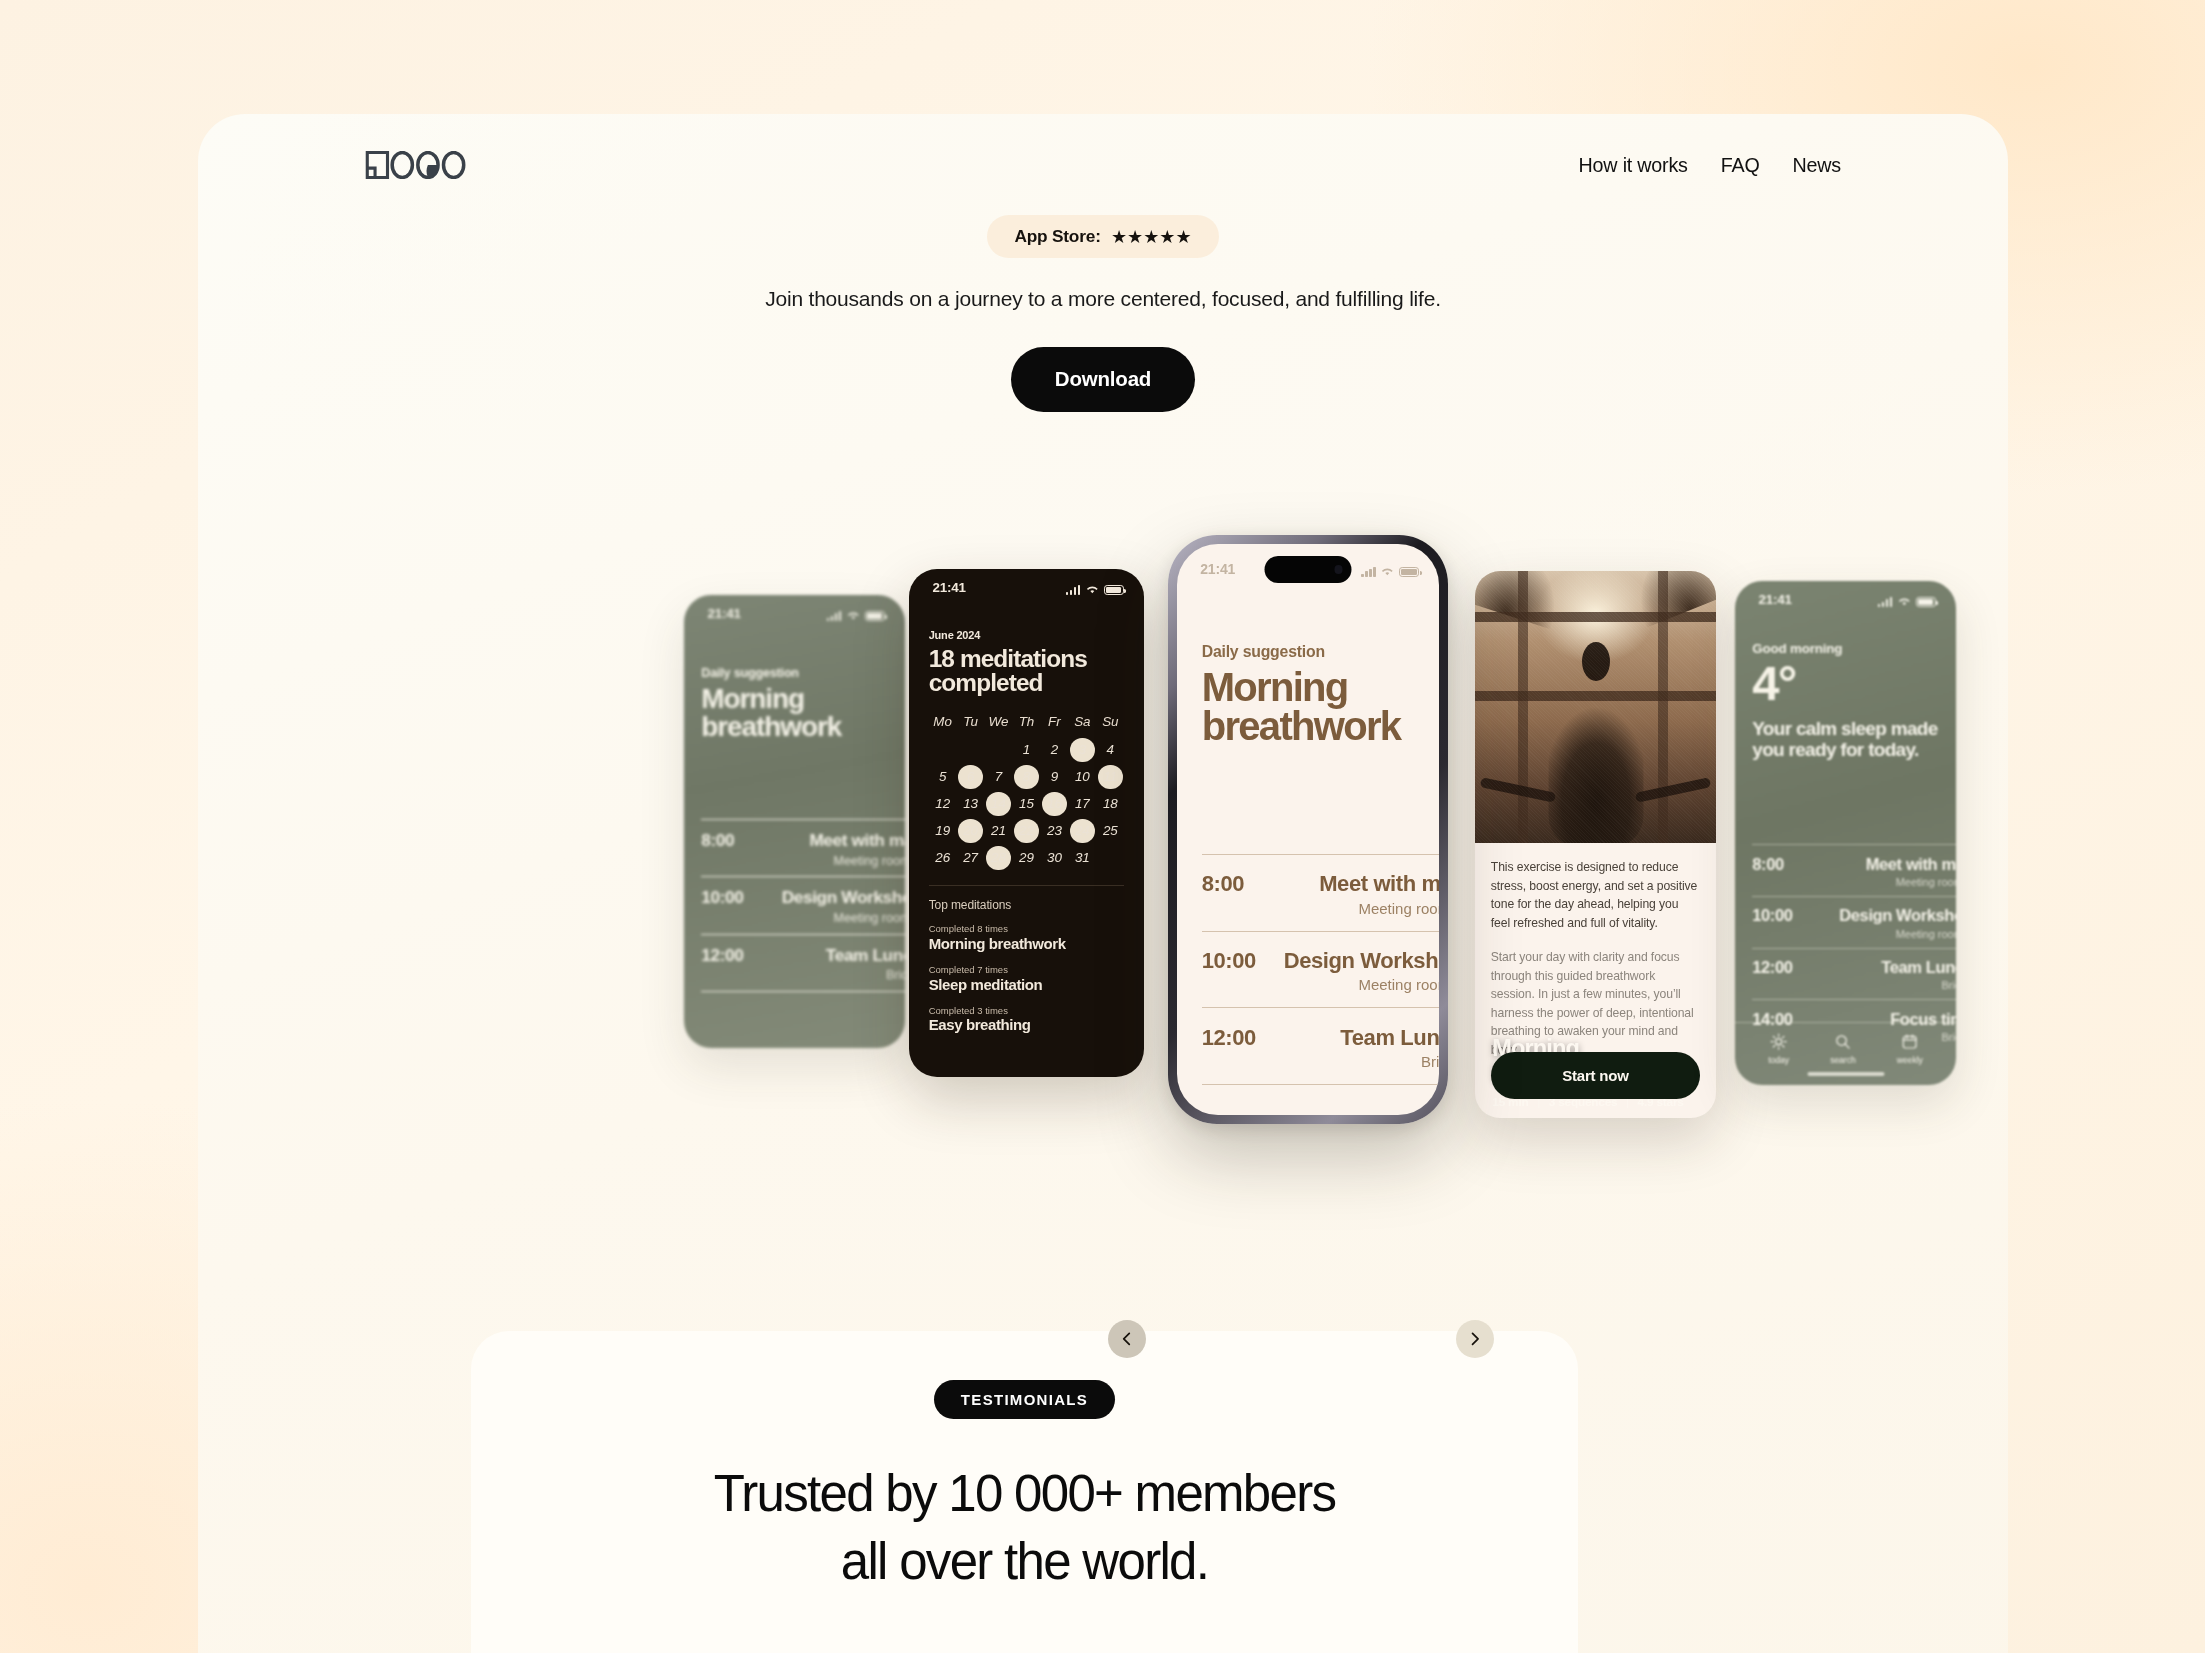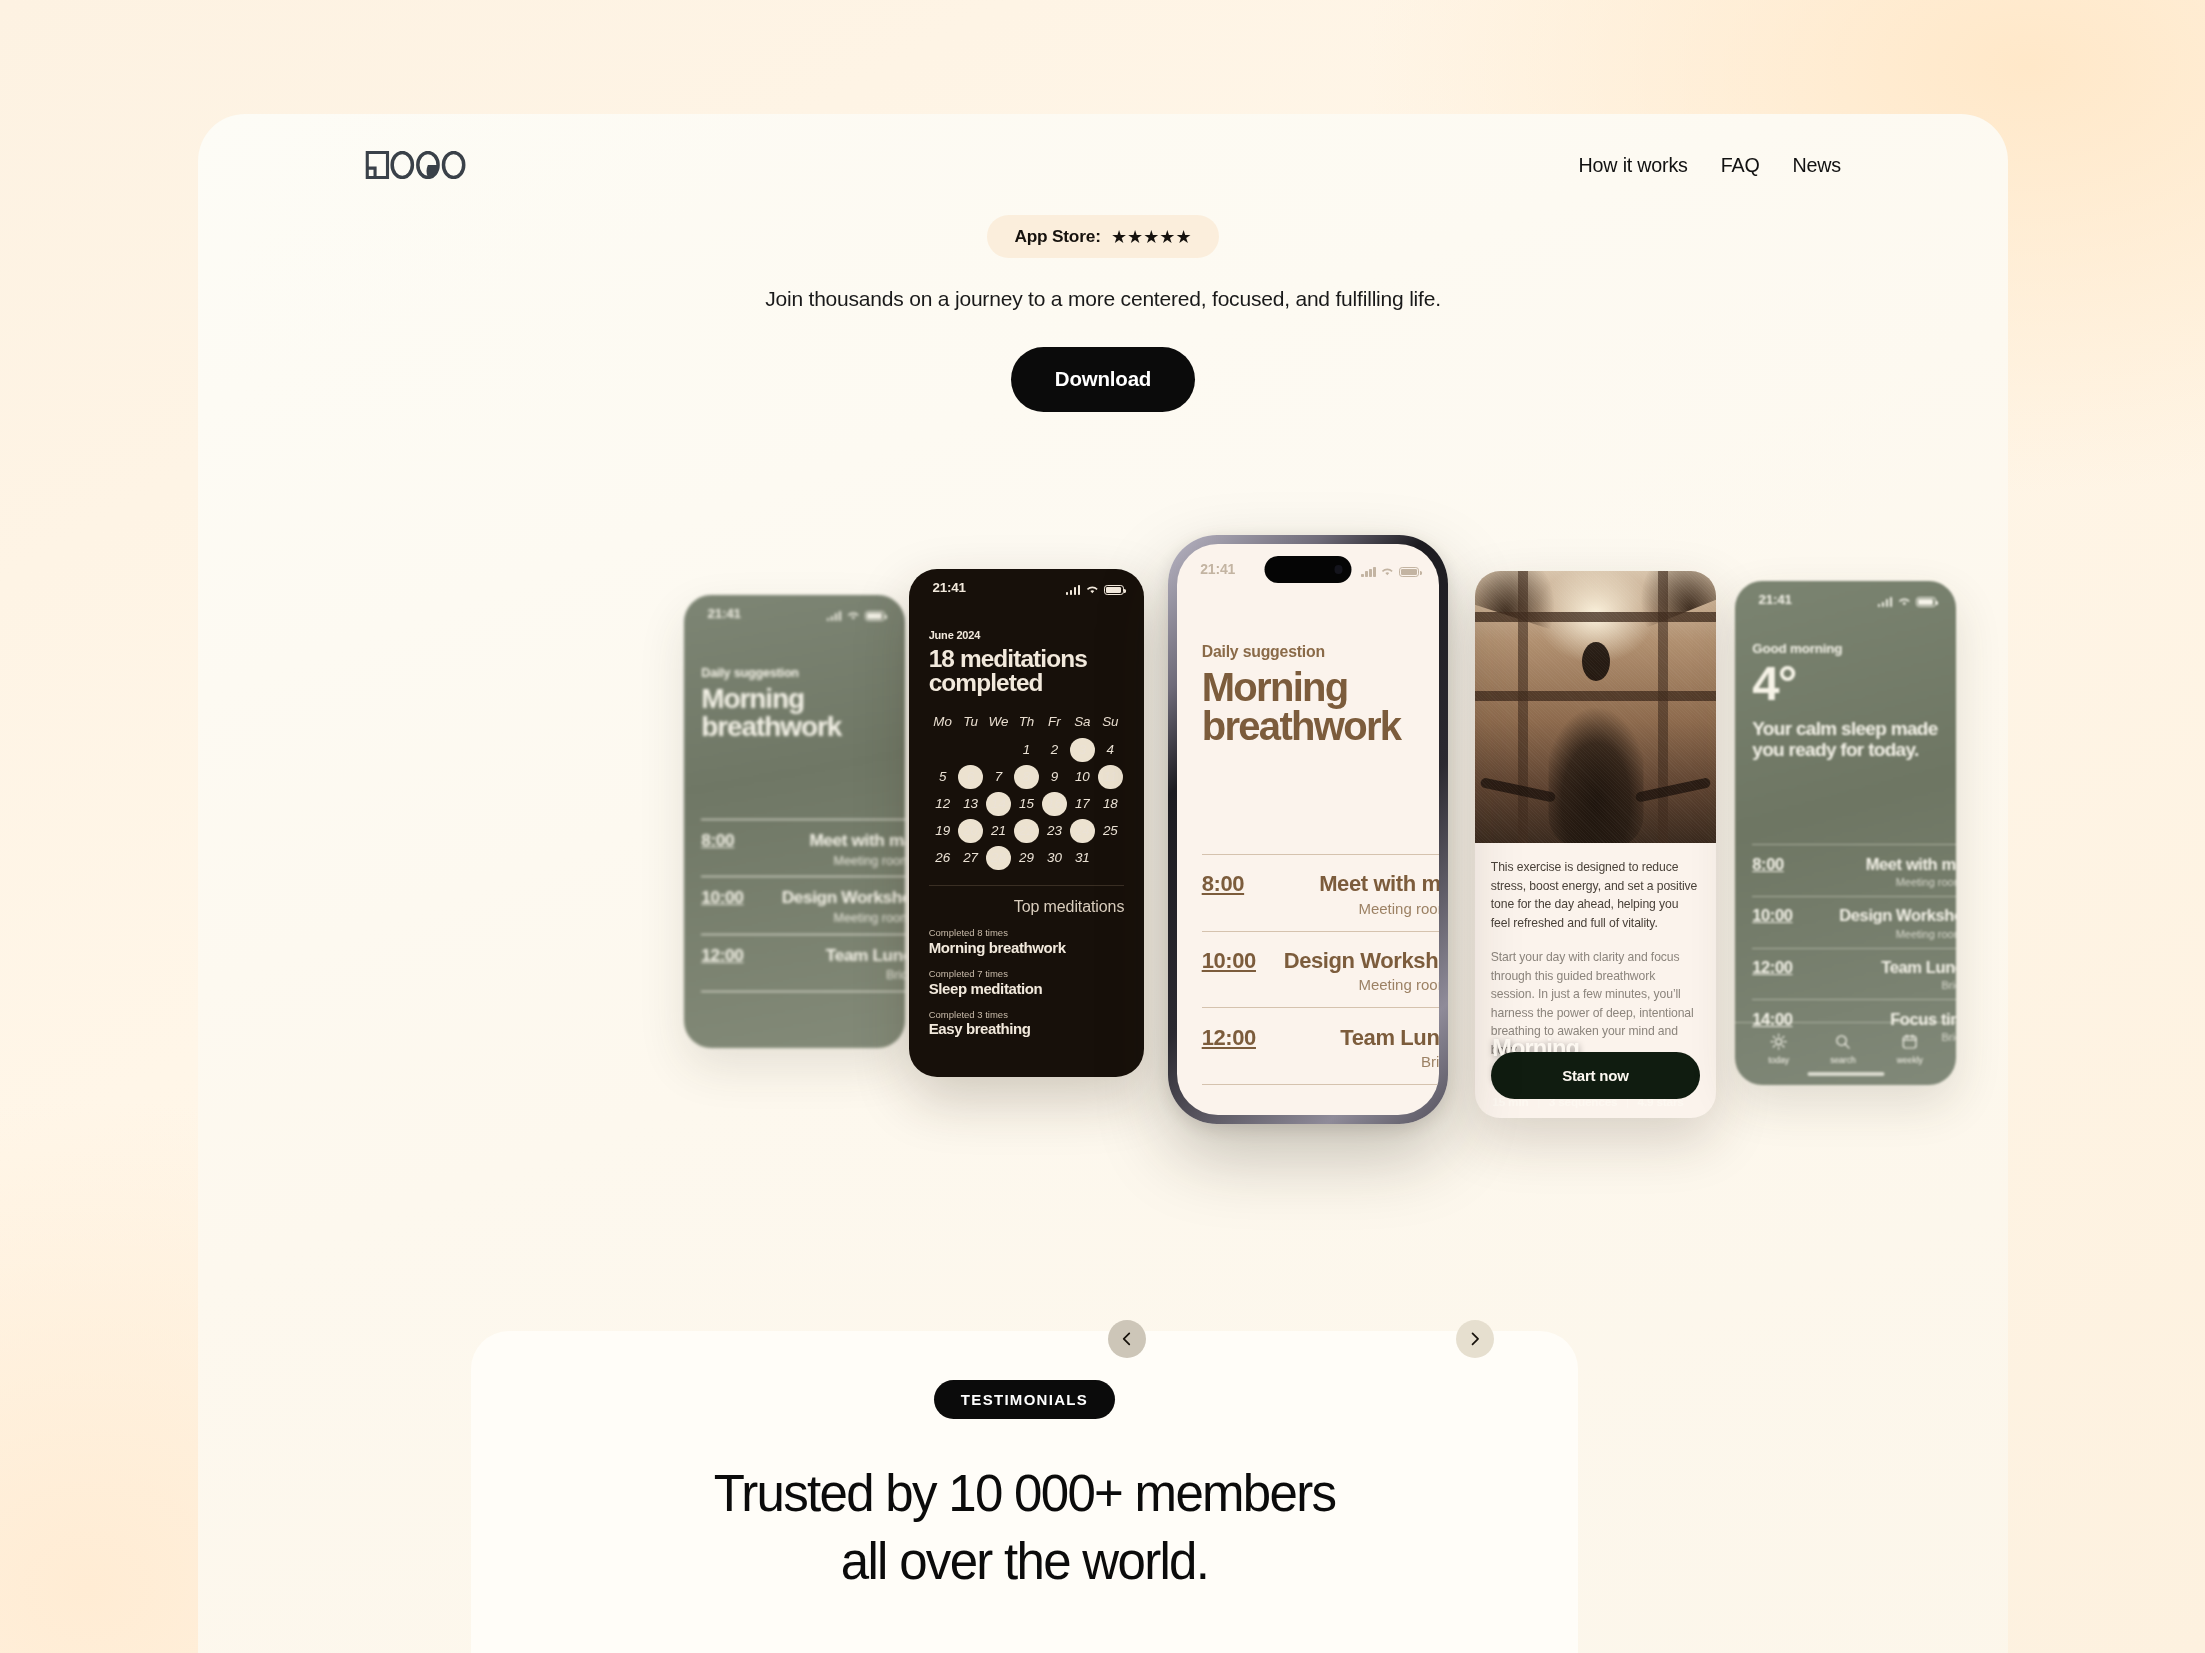--- a/index.html
+++ b/index.html
@@ -88,21 +88,21 @@
   .batt { width: 19.7px; height: 10.2px; border: 1.6px solid currentColor; border-radius: 3.2px; position: relative; }
   .batt::after{content:'';position:absolute;inset:1.2px;background:currentColor;border-radius:1.2px}
   .batt::before{content:'';position:absolute;right:-3.9px;top:3.2px;width:2px;height:3.9px;background:currentColor;border-radius:0 1.6px 1.6px 0}
 
   
   .agenda { width: 100%; }
   .ag-row {
     display: flex; justify-content: space-between; align-items: flex-start;
     border-top: 0.8px solid currentColor; padding: 10.2px 0 8.7px 0;
   }
-  .ag-time { font-size: 17.3px; font-weight: 700; letter-spacing: -0.4px; text-decoration: underline; }
+  .ag-time { font-size: 17.3px; font-weight: 700; letter-spacing: -0.4px; }
   .ag-right { text-align: right; }
   .ag-title { font-size: 17.3px; font-weight: 700; letter-spacing: -0.4px; }
   .ag-sub { font-size: 12.6px; font-weight: 400; margin-top: 2.4px; opacity: .9; }
 
   
   #phone1 {
     left: 486px; top: 71px; width: 221px; height: 453px;
     border-radius: 27px; overflow: hidden;
     background: linear-gradient(170deg, #7d8574 0%, #6f7765 40%, #838a78 100%);
     color: #f3f1e6;
@@ -139,21 +139,21 @@
     color: #17100a; font-weight: 700;
   }
   .cal-wk span.on::before {
     content: ''; position: absolute; left: 50%; top: 50%;
     width: 24.4px; height: 24.4px; margin: -12.2px 0 0 -12.2px;
     background: #ece2d0; border-radius: 50%; z-index: -1;
   }
   .cal-wk span.on { z-index: 1; }
   .cal-wk span.on span { position: relative; z-index: 2; }
   #phone2 .tops { margin-top: 13.4px; border-top: 0.8px solid #3a2f24; padding-top: 11.8px; }
-  .tops-lbl { font-size: 16px; color: #d9cdbd; letter-spacing: -0.1px; text-align: right; }
+  .tops-lbl { font-size: 12px; color: #d9cdbd; letter-spacing: -0.1px; }
   .top-item { margin-top: 11.8px; }
   .top-item .c { font-size: 9.5px; color: #c9bbaa; }
   .top-item .n { font-size: 15px; font-weight: 700; letter-spacing: -0.4px; margin-top: 0.8px; }
 
   
   .carousel-btn {
     position: absolute; width: 38px; height: 38px; border-radius: 50%;
     background: #cdc6b8; border: none; cursor: pointer;
     display: flex; align-items: center; justify-content: center;
     z-index: 25;

